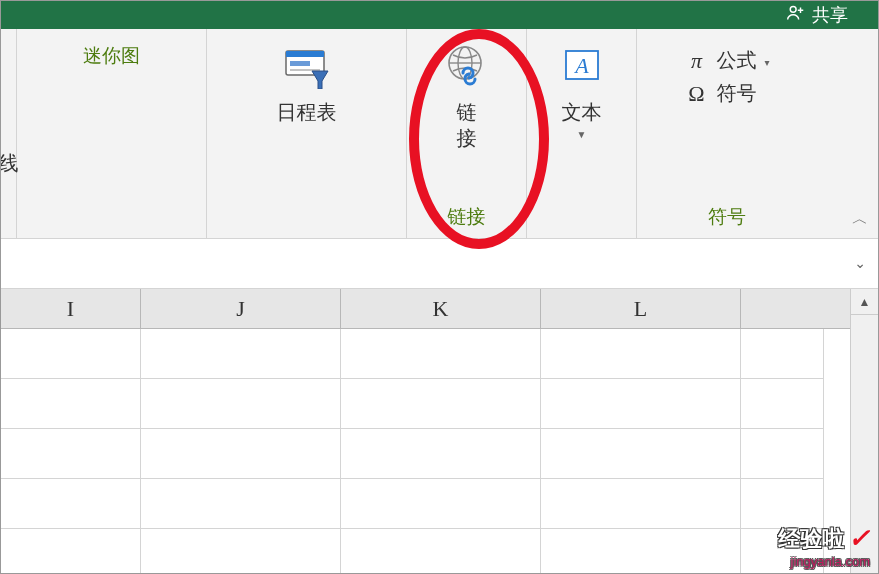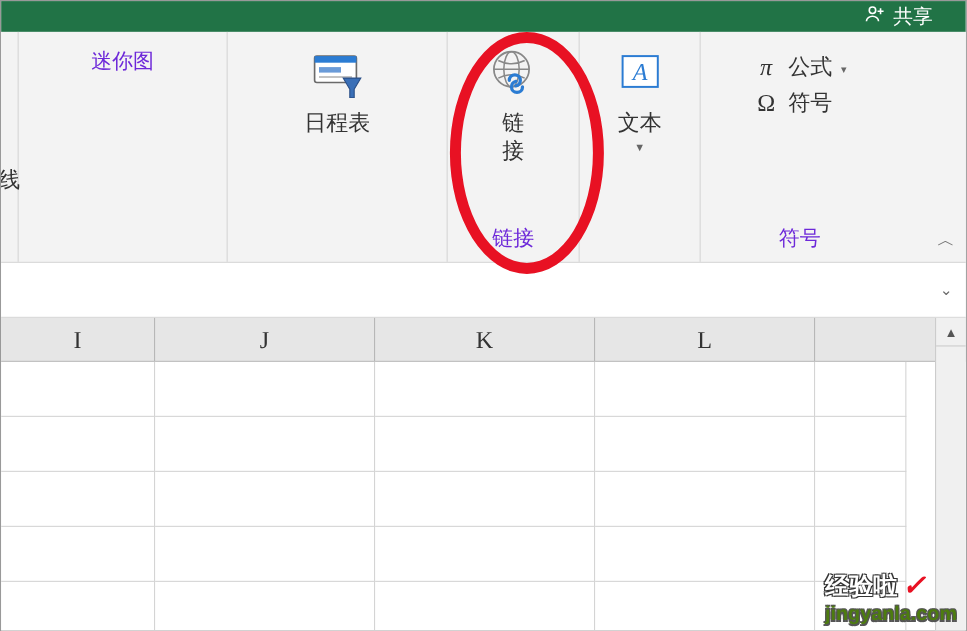--- a/index.html
+++ b/index.html
@@ -43,21 +43,21 @@
       border-right: 1px solid #d4d4d4;
       padding: 8px 4px 0 4px;
     }
     .group-items {
       display: flex;
       flex: 1;
       align-items: flex-start;
     }
     .group-label {
       font-size: 19px;
-      color: #6d28d9;
+      color: #4d7c0f;
       padding: 6px 0 8px 0;
     }
     .ribbon-btn {
       display: flex;
       flex-direction: column;
       align-items: center;
       padding: 6px 12px;
       cursor: pointer;
       font-size: 20px;
       color: #333;
@@ -194,29 +194,28 @@
       pointer-events: none;
       z-index: 60;
     }
     .wm-top {
       font-size: 22px;
       font-weight: bold;
       color: #fff;
       text-shadow: -1px -1px 0 #333, 1px -1px 0 #333, -1px 1px 0 #333, 1px 1px 0 #333;
       display: flex;
       align-items: center;
-      justify-content: flex-start;
+      justify-content: space-between;
       gap: 4px;
     }
     .wm-check { color: #e81123; font-size: 26px; text-shadow: none; font-style: italic; font-weight: bold; }
     .wm-bottom {
-      font-size: 18px;
-      color: #4d7c0f;
+      font-size: 13px;
+      color: #be185d;
       text-shadow: -1px -1px 0 #555, 1px -1px 0 #555, -1px 1px 0 #555, 1px 1px 0 #555;
-      font-weight: bold;
     }
     .partial-edge {
       width: 16px;
       border-right: 1px solid #d4d4d4;
       display: flex;
       align-items: center;
       justify-content: center;
       font-size: 20px;
       color: #333;
       padding-top: 60px;

